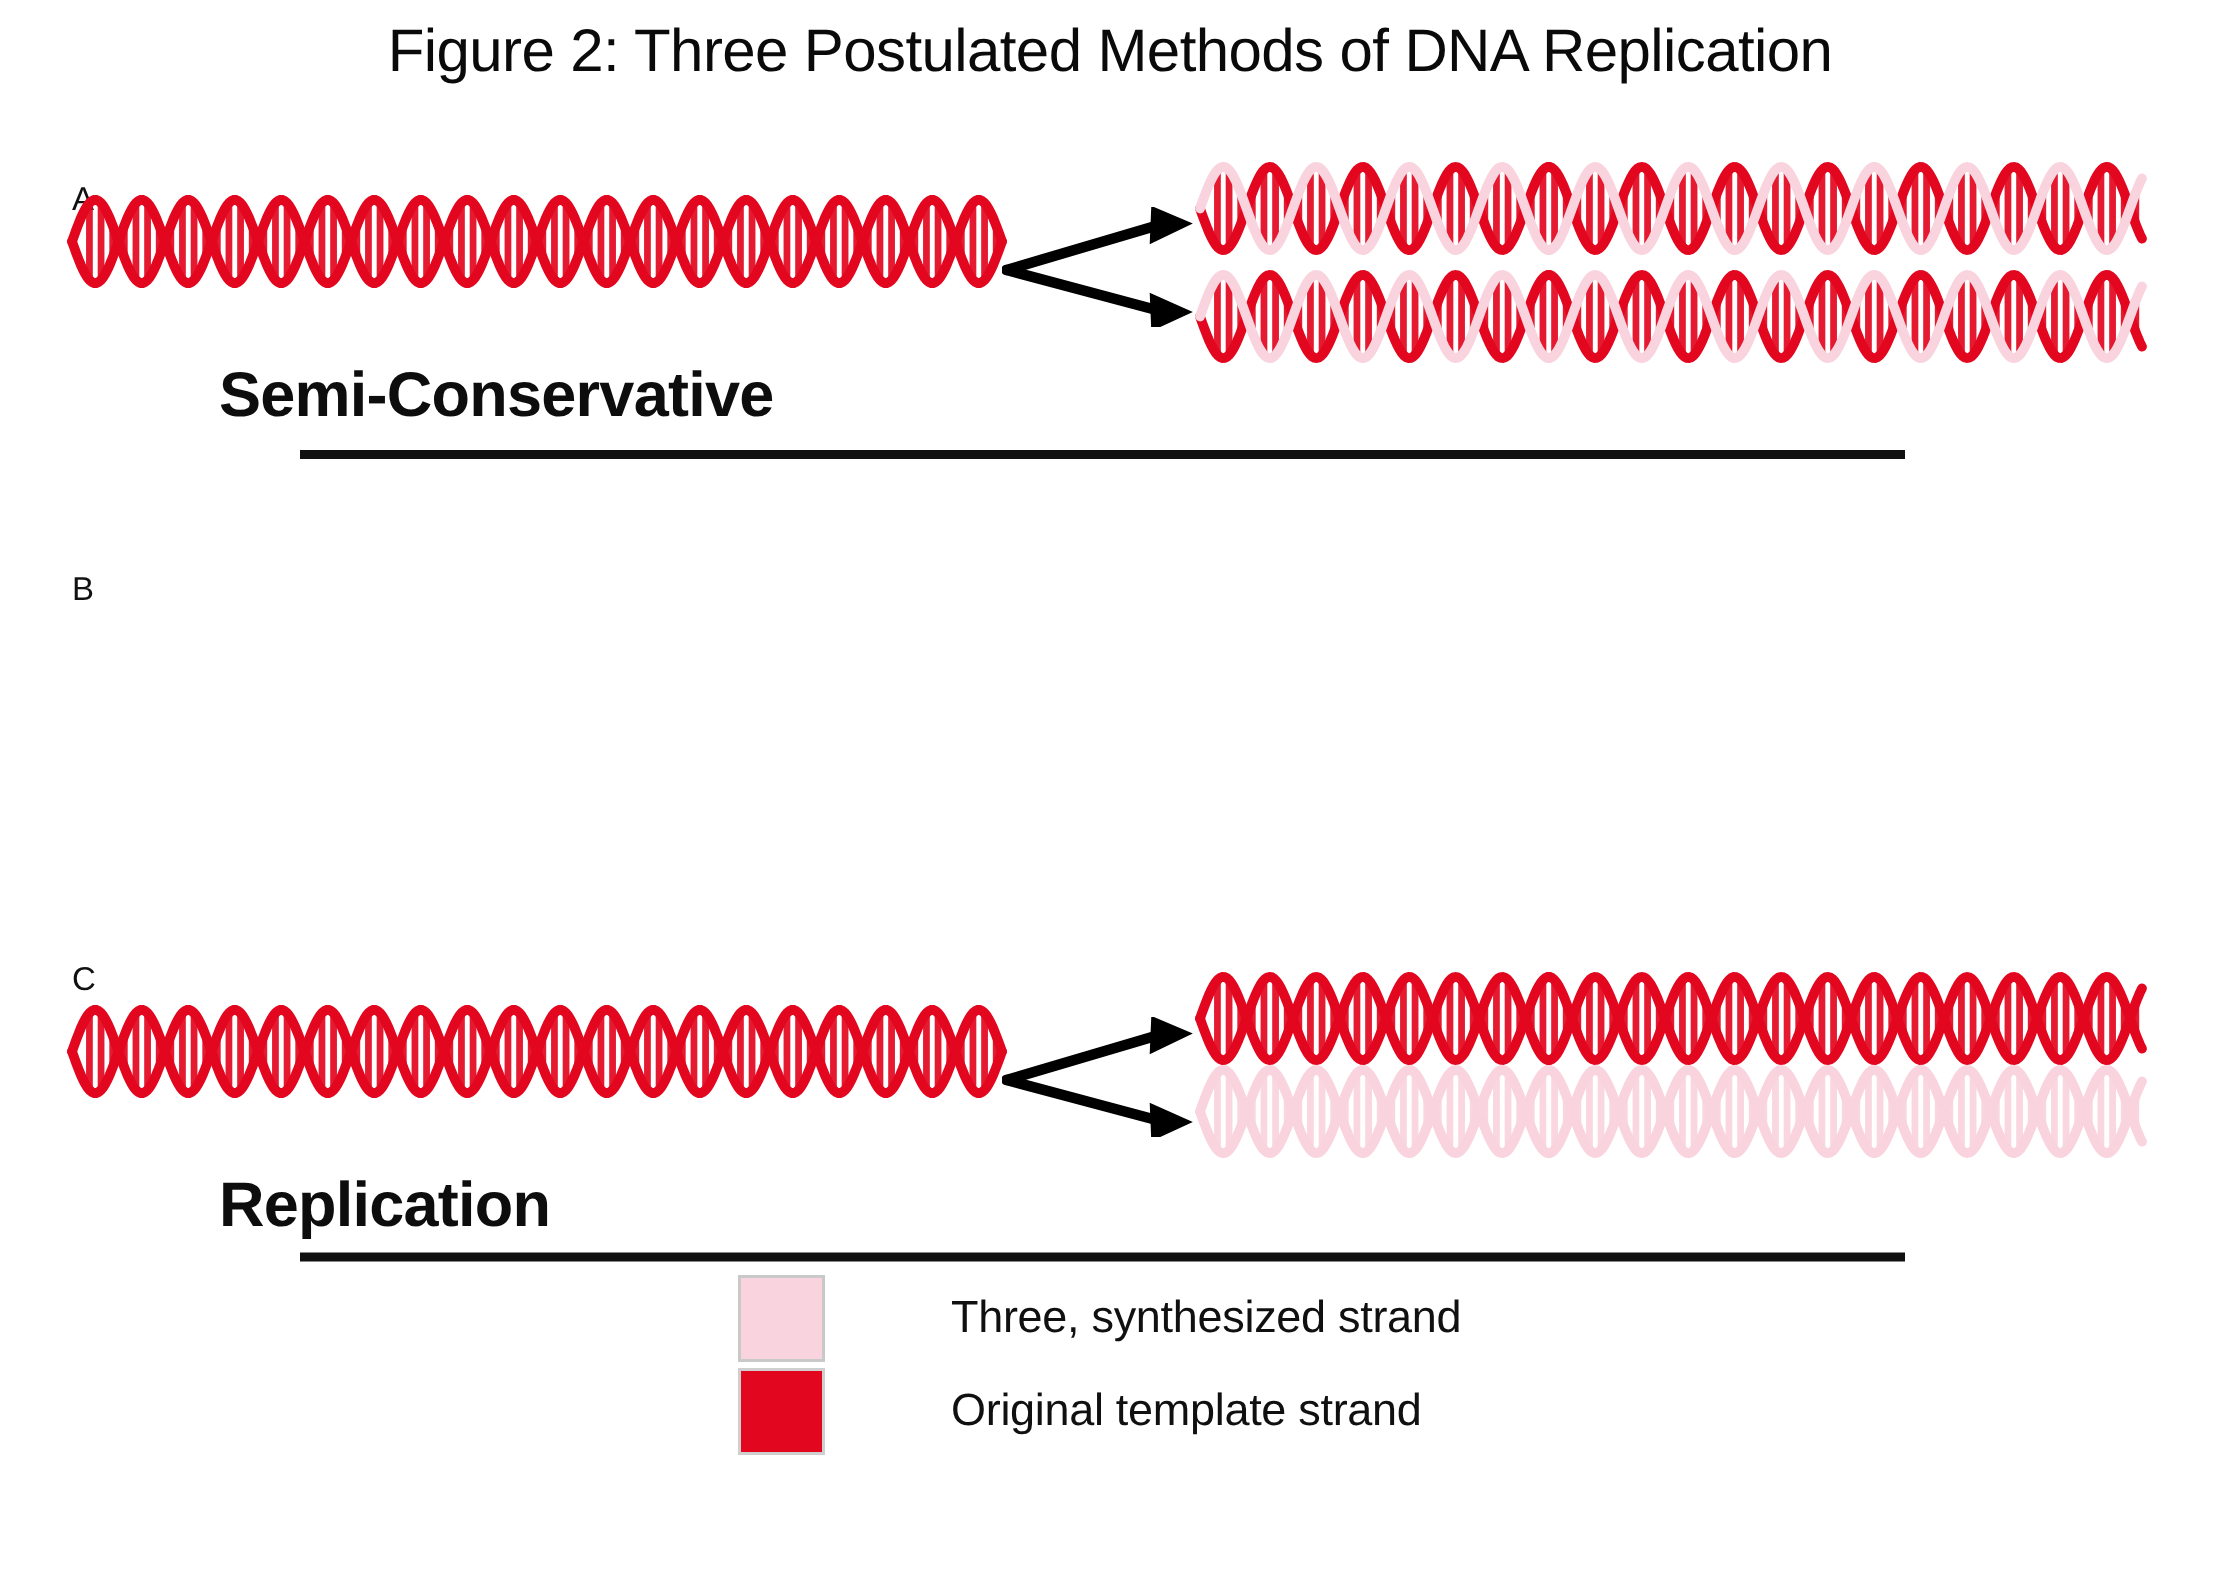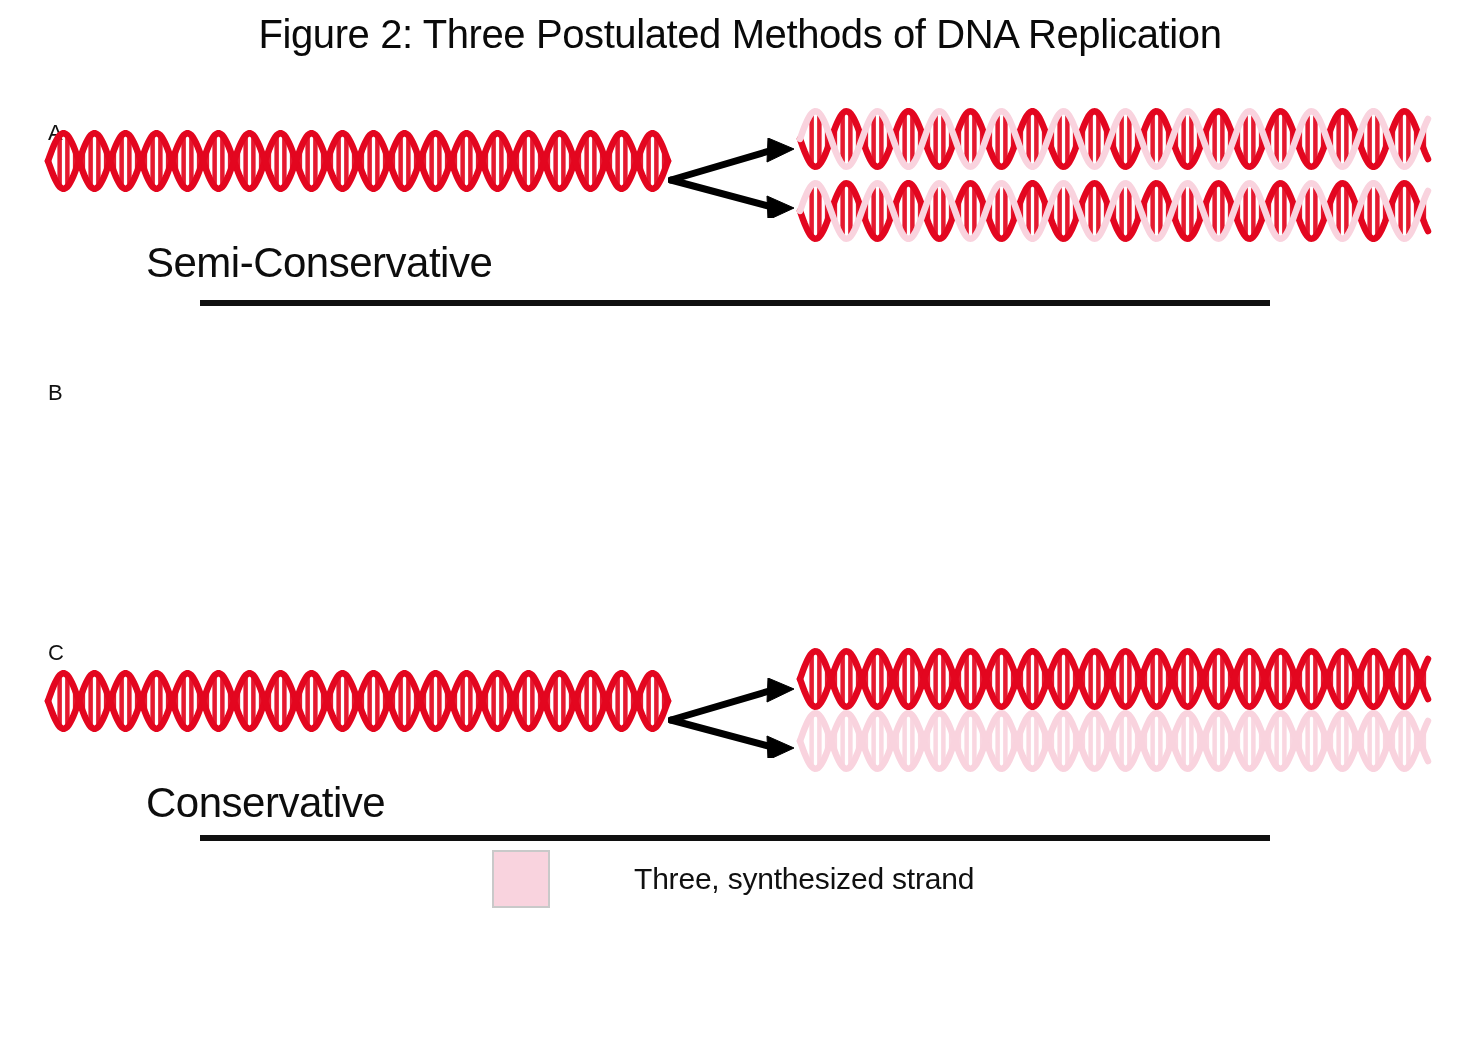--- a/index.html
+++ b/index.html
@@ -43,21 +43,21 @@
     left: 48px;
     font-size: 22px;
     color: #111111;
     font-family: "Liberation Sans", sans-serif;
     line-height: 1;
   }
   .panel-heading {
     position: absolute;
     left: 146px;
     font-size: 42px;
-    font-weight: 400;
+    font-weight: 700;
     color: #0d0d0d;
     letter-spacing: -0.5px;
     font-family: "Liberation Sans", sans-serif;
     white-space: nowrap;
     line-height: 1;
   }
   .panel-rule {
     position: absolute;
     left: 200px;
     width: 1070px;
@@ -634,29 +634,33 @@
         <line x1="577.38" y1="57.33" x2="577.38" y2="4.67" stroke="#F9D3DE" stroke-width="4.5" opacity="0.92"></line>
         <line x1="585.13" y1="41.91" x2="585.13" y2="20.09" stroke="#F9D3DE" stroke-width="4.5" opacity="0.92"></line>
         <line x1="592.88" y1="20.09" x2="592.88" y2="41.91" stroke="#F9D3DE" stroke-width="4.5" opacity="0.92"></line>
         <line x1="600.63" y1="4.67" x2="600.63" y2="57.33" stroke="#F9D3DE" stroke-width="4.5" opacity="0.92"></line>
         <line x1="608.38" y1="4.67" x2="608.38" y2="57.33" stroke="#F9D3DE" stroke-width="4.5" opacity="0.92"></line>
         <line x1="616.13" y1="20.09" x2="616.13" y2="41.91" stroke="#F9D3DE" stroke-width="4.5" opacity="0.92"></line>
         <line x1="623.88" y1="41.91" x2="623.88" y2="20.09" stroke="#F9D3DE" stroke-width="4.5" opacity="0.92"></line>
         <path d="M0.00,31.00 L1.50,35.19 L2.99,39.28 L4.49,43.18 L5.98,46.81 L7.48,50.07 L8.97,52.89 L10.47,55.22 L11.96,56.99 L13.46,58.16 L14.95,58.71 L16.45,58.62 L17.94,57.90 L19.44,56.57 L20.93,54.65 L22.43,52.19 L23.92,49.24 L25.42,45.87 L26.91,42.16 L28.41,38.20 L29.90,34.07 L31.40,29.88 L32.90,25.70 L34.39,21.65 L35.89,17.81 L37.38,14.28 L38.88,11.13 L40.37,8.43 L41.87,6.25 L43.36,4.64 L44.86,3.63 L46.35,3.25 L47.85,3.51 L49.34,4.39 L50.84,5.89 L52.33,7.96 L53.83,10.56 L55.32,13.62 L56.82,17.09 L58.31,20.87 L59.81,24.89 L61.30,29.05 L62.80,33.25 L64.30,37.40 L65.79,41.40 L67.29,45.16 L68.78,48.60 L70.28,51.64 L71.77,54.20 L73.27,56.24 L74.76,57.69 L76.26,58.53 L77.75,58.74 L79.25,58.32 L80.74,57.26 L82.24,55.61 L83.73,53.39 L85.23,50.66 L86.72,47.48 L88.22,43.93 L89.71,40.07 L91.21,36.01 L92.70,31.83 L94.20,27.63 L95.70,23.51 L97.19,19.57 L98.69,15.88 L100.18,12.54 L101.68,9.63 L103.17,7.20 L104.67,5.32 L106.16,4.03 L107.66,3.35 L109.15,3.31 L110.65,3.90 L112.14,5.12 L113.64,6.93 L115.13,9.29 L116.63,12.14 L118.12,15.43 L119.62,19.08 L121.11,23.00 L122.61,27.10 L124.10,31.29 L125.60,35.48 L127.10,39.56 L128.59,43.45 L130.09,47.05 L131.58,50.28 L133.08,53.07 L134.57,55.36 L136.07,57.09 L137.56,58.22 L139.06,58.72 L140.55,58.59 L142.05,57.83 L143.54,56.45 L145.04,54.49 L146.53,51.99 L148.03,49.01 L149.52,45.62 L151.02,41.89 L152.51,37.92 L154.01,33.78 L155.50,29.58 L157.00,25.41 L158.50,21.37 L159.99,17.56 L161.49,14.05 L162.98,10.92 L164.48,8.26 L165.97,6.12 L167.47,4.55 L168.96,3.59 L170.46,3.25 L171.95,3.55 L173.45,4.48 L174.94,6.02 L176.44,8.12 L177.93,10.76 L179.43,13.86 L180.92,17.35 L182.42,21.15 L183.91,25.18 L185.41,29.34 L186.90,33.54 L188.40,37.68 L189.90,41.67 L191.39,45.42 L192.89,48.83 L194.38,51.84 L195.88,54.36 L197.37,56.36 L198.87,57.77 L200.36,58.57 L201.86,58.73 L203.35,58.26 L204.85,57.17 L206.34,55.47 L207.84,53.22 L209.33,50.46 L210.83,47.25 L212.32,43.66 L213.82,39.79 L215.31,35.72 L216.81,31.54 L218.30,27.34 L219.80,23.23 L221.30,19.30 L222.79,15.63 L224.29,12.32 L225.78,9.44 L227.28,7.05 L228.77,5.21 L230.27,3.96 L231.76,3.33 L233.26,3.33 L234.75,3.97 L236.25,5.23 L237.74,7.08 L239.24,9.47 L240.73,12.36 L242.23,15.68 L243.72,19.35 L245.22,23.28 L246.71,27.39 L248.21,31.59 L249.70,35.77 L251.20,39.84 L252.70,43.71 L254.19,47.29 L255.69,50.49 L257.18,53.25 L258.68,55.50 L260.17,57.19 L261.67,58.27 L263.16,58.73 L264.66,58.56 L266.15,57.75 L267.65,56.33 L269.14,54.33 L270.64,51.80 L272.13,48.79 L273.63,45.37 L275.12,41.62 L276.62,37.63 L278.11,33.49 L279.61,29.29 L281.10,25.13 L282.60,21.10 L284.10,17.30 L285.59,13.81 L287.09,10.72 L288.58,8.09 L290.08,5.99 L291.57,4.46 L293.07,3.54 L294.56,3.25 L296.06,3.59 L297.55,4.57 L299.05,6.15 L300.54,8.29 L302.04,10.96 L303.53,14.09 L305.03,17.60 L306.52,21.43 L308.02,25.47 L309.51,29.63 L311.01,33.83 L312.50,37.97 L314.00,41.94 L315.50,45.67 L316.99,49.06 L318.49,52.03 L319.98,54.52 L321.48,56.47 L322.97,57.84 L324.47,58.60 L325.96,58.72 L327.46,58.21 L328.95,57.07 L330.45,55.33 L331.94,53.04 L333.44,50.24 L334.93,47.01 L336.43,43.40 L337.92,39.51 L339.42,35.43 L340.91,31.24 L342.41,27.05 L343.90,22.95 L345.40,19.03 L346.90,15.39 L348.39,12.11 L349.89,9.25 L351.38,6.90 L352.88,5.10 L354.37,3.89 L355.87,3.31 L357.36,3.36 L358.86,4.04 L360.35,5.34 L361.85,7.23 L363.34,9.66 L364.84,12.58 L366.33,15.93 L367.83,19.62 L369.32,23.57 L370.82,27.69 L372.31,31.88 L373.81,36.06 L375.30,40.12 L376.80,43.97 L378.30,47.53 L379.79,50.70 L381.29,53.43 L382.78,55.64 L384.28,57.28 L385.77,58.33 L387.27,58.74 L388.76,58.52 L390.26,57.67 L391.75,56.21 L393.25,54.17 L394.74,51.60 L396.24,48.56 L397.73,45.12 L399.23,41.35 L400.72,37.34 L402.22,33.19 L403.71,28.99 L405.21,24.84 L406.70,20.82 L408.20,17.04 L409.70,13.58 L411.19,10.52 L412.69,7.93 L414.18,5.87 L415.68,4.38 L417.17,3.50 L418.67,3.25 L420.16,3.64 L421.66,4.66 L423.15,6.28 L424.65,8.46 L426.14,11.17 L427.64,14.32 L429.13,17.86 L430.63,21.70 L432.12,25.76 L433.62,29.93 L435.11,34.13 L436.61,38.25 L438.10,42.21 L439.60,45.92 L441.10,49.28 L442.59,52.22 L444.09,54.68 L445.58,56.59 L447.08,57.92 L448.57,58.63 L450.07,58.70 L451.56,58.15 L453.06,56.97 L454.55,55.19 L456.05,52.86 L457.54,50.03 L459.04,46.76 L460.53,43.14 L462.03,39.23 L463.52,35.14 L465.02,30.95 L466.51,26.76 L468.01,22.67 L469.50,18.77 L471.00,15.15 L472.50,11.89 L473.99,9.07 L475.49,6.76 L476.98,5.00 L478.48,3.83 L479.97,3.29 L481.47,3.38 L482.96,4.11 L484.46,5.45 L485.95,7.38 L487.45,9.85 L488.94,12.80 L490.44,16.17 L491.93,19.88 L493.43,23.85 L494.92,27.98 L496.42,32.18 L497.91,36.35 L499.41,40.40 L500.90,44.23 L502.40,47.76 L503.90,50.91 L505.39,53.60 L506.89,55.77 L508.38,57.38 L509.88,58.38 L511.37,58.75 L512.87,58.48 L514.36,57.59 L515.86,56.09 L517.35,54.01 L518.85,51.41 L520.34,48.33 L521.84,44.86 L523.33,41.08 L524.83,37.06 L526.32,32.90 L527.82,28.70 L529.31,24.55 L530.81,20.55 L532.30,16.79 L533.80,13.35 L535.30,10.32 L536.79,7.77 L538.29,5.74 L539.78,4.30 L541.28,3.46 L542.77,3.26 L544.27,3.69 L545.76,4.75 L547.26,6.41 L548.75,8.64 L550.25,11.37 L551.74,14.56 L553.24,18.12 L554.73,21.98 L556.23,26.05 L557.72,30.22 L559.22,34.42 L560.71,38.54 L562.21,42.48 L563.70,46.16 L565.20,49.50 L566.70,52.41 L568.19,54.83 L569.69,56.70 L571.18,57.99 L572.68,58.65 L574.17,58.69 L575.67,58.08 L577.16,56.86 L578.66,55.05 L580.15,52.68 L581.65,49.82 L583.14,46.52 L584.64,42.87 L586.13,38.95 L587.63,34.84 L589.12,30.65 L590.62,26.47 L592.11,22.39 L593.61,18.50 L595.10,14.91 L596.60,11.68 L598.10,8.89 L599.59,6.61 L601.09,4.89 L602.58,3.77 L604.08,3.28 L605.57,3.41 L607.07,4.18 L608.56,5.57 L610.06,7.54 L611.55,10.04 L613.05,13.03 L614.54,16.42 L616.04,20.16 L617.53,24.14 L619.03,28.27 L620.52,32.47 L622.02,36.64 L623.51,40.68 L625.01,44.49 L626.50,48.00 L628.00,51.11" fill="none" stroke="#F9D3DE" stroke-width="6.5" stroke-linecap="round"></path>
         <path d="M0.00,31.00 L1.50,26.81 L2.99,22.72 L4.49,18.82 L5.98,15.19 L7.48,11.93 L8.97,9.11 L10.47,6.78 L11.96,5.01 L13.46,3.84 L14.95,3.29 L16.45,3.38 L17.94,4.10 L19.44,5.43 L20.93,7.35 L22.43,9.81 L23.92,12.76 L25.42,16.13 L26.91,19.84 L28.41,23.80 L29.90,27.93 L31.40,32.12 L32.90,36.30 L34.39,40.35 L35.89,44.19 L37.38,47.72 L38.88,50.87 L40.37,53.57 L41.87,55.75 L43.36,57.36 L44.86,58.37 L46.35,58.75 L47.85,58.49 L49.34,57.61 L50.84,56.11 L52.33,54.04 L53.83,51.44 L55.32,48.38 L56.82,44.91 L58.31,41.13 L59.81,37.11 L61.30,32.95 L62.80,28.75 L64.30,24.60 L65.79,20.60 L67.29,16.84 L68.78,13.40 L70.28,10.36 L71.77,7.80 L73.27,5.76 L74.76,4.31 L76.26,3.47 L77.75,3.26 L79.25,3.68 L80.74,4.74 L82.24,6.39 L83.73,8.61 L85.23,11.34 L86.72,14.52 L88.22,18.07 L89.71,21.93 L91.21,25.99 L92.70,30.17 L94.20,34.37 L95.70,38.49 L97.19,42.43 L98.69,46.12 L100.18,49.46 L101.68,52.37 L103.17,54.80 L104.67,56.68 L106.16,57.97 L107.66,58.65 L109.15,58.69 L110.65,58.10 L112.14,56.88 L113.64,55.07 L115.13,52.71 L116.63,49.86 L118.12,46.57 L119.62,42.92 L121.11,39.00 L122.61,34.90 L124.10,30.71 L125.60,26.52 L127.10,22.44 L128.59,18.55 L130.09,14.95 L131.58,11.72 L133.08,8.93 L134.57,6.64 L136.07,4.91 L137.56,3.78 L139.06,3.28 L140.55,3.41 L142.05,4.17 L143.54,5.55 L145.04,7.51 L146.53,10.01 L148.03,12.99 L149.52,16.38 L151.02,20.11 L152.51,24.08 L154.01,28.22 L155.50,32.42 L157.00,36.59 L158.50,40.63 L159.99,44.44 L161.49,47.95 L162.98,51.08 L164.48,53.74 L165.97,55.88 L167.47,57.45 L168.96,58.41 L170.46,58.75 L171.95,58.45 L173.45,57.52 L174.94,55.98 L176.44,53.88 L177.93,51.24 L179.43,48.14 L180.92,44.65 L182.42,40.85 L183.91,36.82 L185.41,32.66 L186.90,28.46 L188.40,24.32 L189.90,20.33 L191.39,16.58 L192.89,13.17 L194.38,10.16 L195.88,7.64 L197.37,5.64 L198.87,4.23 L200.36,3.43 L201.86,3.27 L203.35,3.74 L204.85,4.83 L206.34,6.53 L207.84,8.78 L209.33,11.54 L210.83,14.75 L212.32,18.34 L213.82,22.21 L215.31,26.28 L216.81,30.46 L218.30,34.66 L219.80,38.77 L221.30,42.70 L222.79,46.37 L224.29,49.68 L225.78,52.56 L227.28,54.95 L228.77,56.79 L230.27,58.04 L231.76,58.67 L233.26,58.67 L234.75,58.03 L236.25,56.77 L237.74,54.92 L239.24,52.53 L240.73,49.64 L242.23,46.32 L243.72,42.65 L245.22,38.72 L246.71,34.61 L248.21,30.41 L249.70,26.23 L251.20,22.16 L252.70,18.29 L254.19,14.71 L255.69,11.51 L257.18,8.75 L258.68,6.50 L260.17,4.81 L261.67,3.73 L263.16,3.27 L264.66,3.44 L266.15,4.25 L267.65,5.67 L269.14,7.67 L270.64,10.20 L272.13,13.21 L273.63,16.63 L275.12,20.38 L276.62,24.37 L278.11,28.51 L279.61,32.71 L281.10,36.87 L282.60,40.90 L284.10,44.70 L285.59,48.19 L287.09,51.28 L288.58,53.91 L290.08,56.01 L291.57,57.54 L293.07,58.46 L294.56,58.75 L296.06,58.41 L297.55,57.43 L299.05,55.85 L300.54,53.71 L302.04,51.04 L303.53,47.91 L305.03,44.40 L306.52,40.57 L308.02,36.53 L309.51,32.37 L311.01,28.17 L312.50,24.03 L314.00,20.06 L315.50,16.33 L316.99,12.94 L318.49,9.97 L319.98,7.48 L321.48,5.53 L322.97,4.16 L324.47,3.40 L325.96,3.28 L327.46,3.79 L328.95,4.93 L330.45,6.67 L331.94,8.96 L333.44,11.76 L334.93,14.99 L336.43,18.60 L337.92,22.49 L339.42,26.57 L340.91,30.76 L342.41,34.95 L343.90,39.05 L345.40,42.97 L346.90,46.61 L348.39,49.89 L349.89,52.75 L351.38,55.10 L352.88,56.90 L354.37,58.11 L355.87,58.69 L357.36,58.64 L358.86,57.96 L360.35,56.66 L361.85,54.77 L363.34,52.34 L364.84,49.42 L366.33,46.07 L367.83,42.38 L369.32,38.43 L370.82,34.31 L372.31,30.12 L373.81,25.94 L375.30,21.88 L376.80,18.03 L378.30,14.47 L379.79,11.30 L381.29,8.57 L382.78,6.36 L384.28,4.72 L385.77,3.67 L387.27,3.26 L388.76,3.48 L390.26,4.33 L391.75,5.79 L393.25,7.83 L394.74,10.40 L396.24,13.44 L397.73,16.88 L399.23,20.65 L400.72,24.66 L402.22,28.81 L403.71,33.01 L405.21,37.16 L406.70,41.18 L408.20,44.96 L409.70,48.42 L411.19,51.48 L412.69,54.07 L414.18,56.13 L415.68,57.62 L417.17,58.50 L418.67,58.75 L420.16,58.36 L421.66,57.34 L423.15,55.72 L424.65,53.54 L426.14,50.83 L427.64,47.68 L429.13,44.14 L430.63,40.30 L432.12,36.24 L433.62,32.07 L435.11,27.87 L436.61,23.75 L438.10,19.79 L439.60,16.08 L441.10,12.72 L442.59,9.78 L444.09,7.32 L445.58,5.41 L447.08,4.08 L448.57,3.37 L450.07,3.30 L451.56,3.85 L453.06,5.03 L454.55,6.81 L456.05,9.14 L457.54,11.97 L459.04,15.24 L460.53,18.86 L462.03,22.77 L463.52,26.86 L465.02,31.05 L466.51,35.24 L468.01,39.33 L469.50,43.23 L471.00,46.85 L472.50,50.11 L473.99,52.93 L475.49,55.24 L476.98,57.00 L478.48,58.17 L479.97,58.71 L481.47,58.62 L482.96,57.89 L484.46,56.55 L485.95,54.62 L487.45,52.15 L488.94,49.20 L490.44,45.83 L491.93,42.12 L493.43,38.15 L494.92,34.02 L496.42,29.82 L497.91,25.65 L499.41,21.60 L500.90,17.77 L502.40,14.24 L503.90,11.09 L505.39,8.40 L506.89,6.23 L508.38,4.62 L509.88,3.62 L511.37,3.25 L512.87,3.52 L514.36,4.41 L515.86,5.91 L517.35,7.99 L518.85,10.59 L520.34,13.67 L521.84,17.14 L523.33,20.92 L524.83,24.94 L526.32,29.10 L527.82,33.30 L529.31,37.45 L530.81,41.45 L532.30,45.21 L533.80,48.65 L535.30,51.68 L536.79,54.23 L538.29,56.26 L539.78,57.70 L541.28,58.54 L542.77,58.74 L544.27,58.31 L545.76,57.25 L547.26,55.59 L548.75,53.36 L550.25,50.63 L551.74,47.44 L553.24,43.88 L554.73,40.02 L556.23,35.95 L557.72,31.78 L559.22,27.58 L560.71,23.46 L562.21,19.52 L563.70,15.84 L565.20,12.50 L566.70,9.59 L568.19,7.17 L569.69,5.30 L571.18,4.01 L572.68,3.35 L574.17,3.31 L575.67,3.92 L577.16,5.14 L578.66,6.95 L580.15,9.32 L581.65,12.18 L583.14,15.48 L584.64,19.13 L586.13,23.05 L587.63,27.16 L589.12,31.35 L590.62,35.53 L592.11,39.61 L593.61,43.50 L595.10,47.09 L596.60,50.32 L598.10,53.11 L599.59,55.39 L601.09,57.11 L602.58,58.23 L604.08,58.72 L605.57,58.59 L607.07,57.82 L608.56,56.43 L610.06,54.46 L611.55,51.96 L613.05,48.97 L614.54,45.58 L616.04,41.84 L617.53,37.86 L619.03,33.73 L620.52,29.53 L622.02,25.36 L623.51,21.32 L625.01,17.51 L626.50,14.00 L628.00,10.89" fill="none" stroke="#F9D3DE" stroke-width="6.5" stroke-linecap="round"></path>
       </svg>
-    <div class="panel-heading" style="top:512px;">Conservative</div>
+    <div class="panel-heading" style="top:512px;">Replication</div>
     <div class="panel-rule" style="top:565px;"></div>
   </div>
 
   <div class="panel" style="top:530px;height:360px;">
     <div class="panel-letter" style="top:112px;">C</div>
 
   </div>
 
   <div class="legend">
     <div class="legend-row">
       <div class="legend-swatch new"></div>
       <div class="legend-label">Three, synthesized strand</div>
     </div>
+    <div class="legend-row">
+      <div class="legend-swatch original"></div>
+      <div class="legend-label">Original template strand</div>
+    </div>
   </div>
 
 </div>
 
 </body></html>

